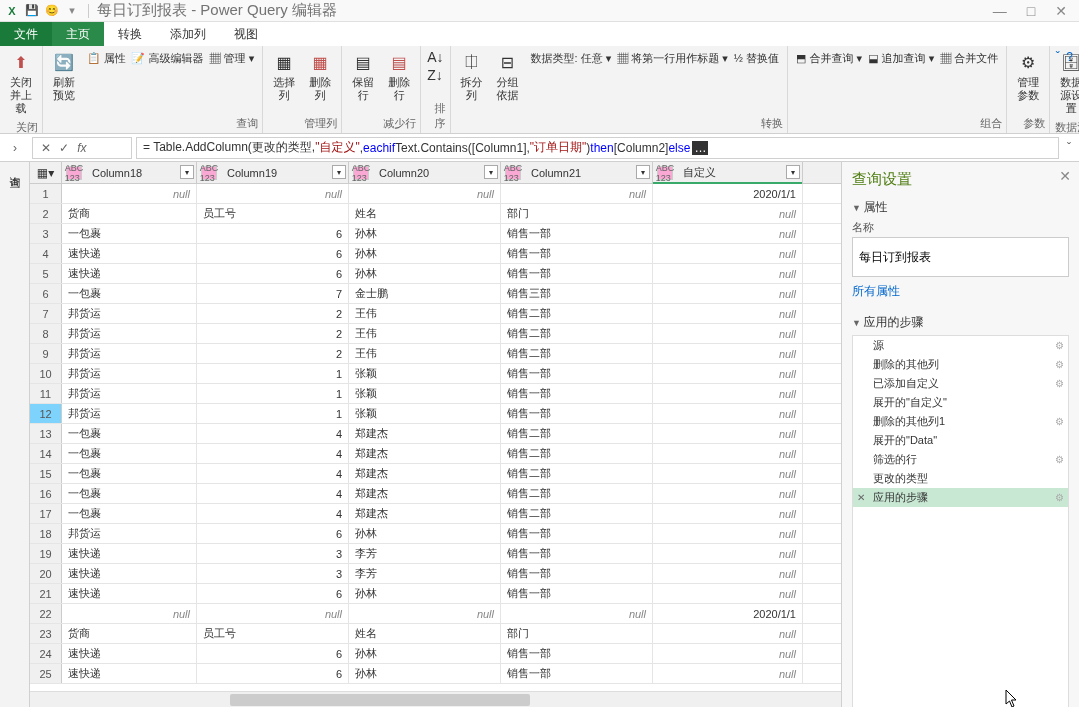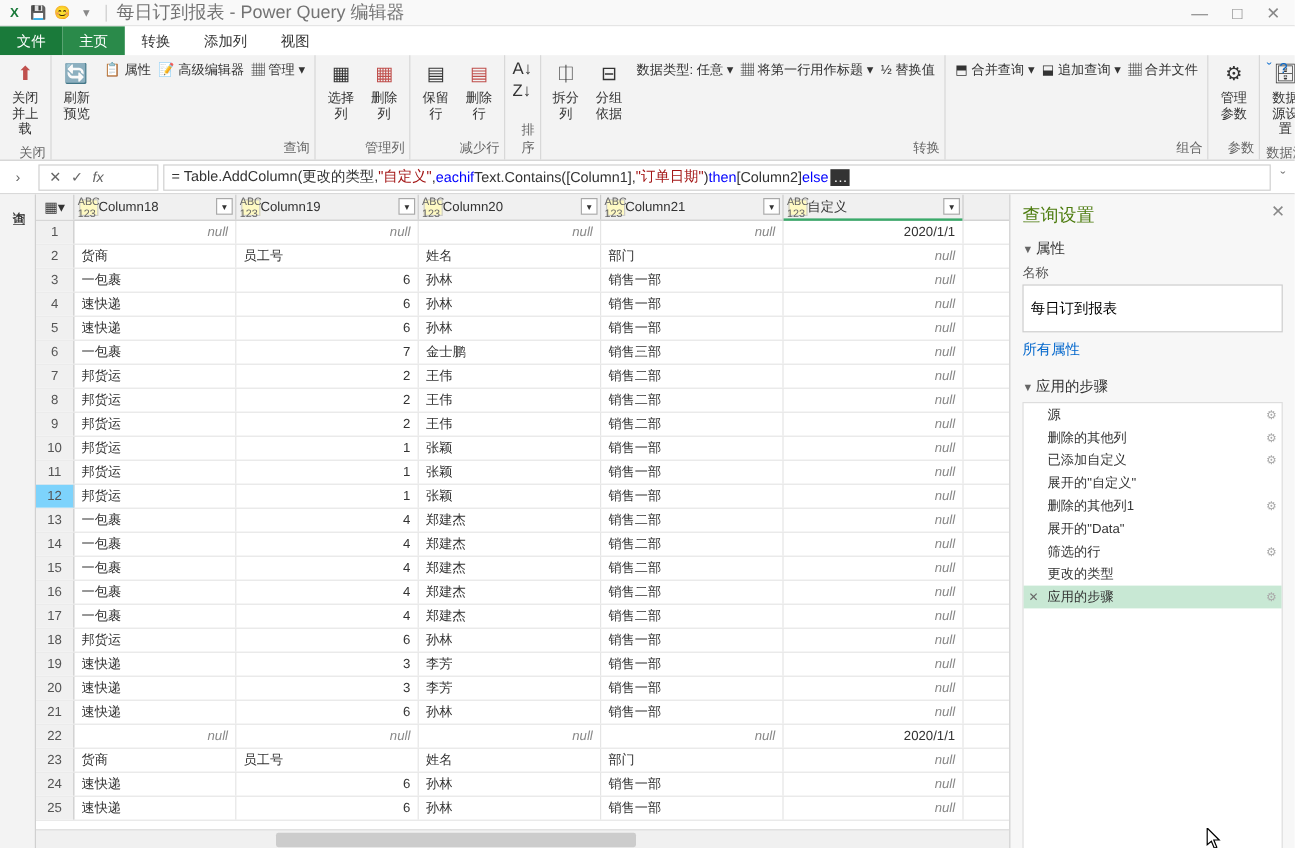--- a/index.html
+++ b/index.html
@@ -40,21 +40,21 @@
 .fr-down { width: 20px; text-align: center; color: #666; }
 
 .main-area { display: flex; height: calc(707px - 22px - 24px - 88px - 28px); }
 .left-gutter { width: 30px; background: #f3f3f3; border-right: 1px solid #d0d0d0; display: flex; flex-direction: column; align-items: center; padding-top: 6px; gap: 6px; }
 .left-gutter .vlabel { writing-mode: vertical-rl; font-size: 11px; color: #333; }
 
 .grid-wrap { flex: 1; overflow: hidden; display: flex; flex-direction: column; }
 .grid-headers { display: flex; height: 22px; background: #f0f0f0; border-bottom: 1px solid #ccc; }
 .rowhead-corner { width: 32px; border-right: 1px solid #ccc; display: flex; align-items: center; justify-content: center; background: #f0f0f0; }
 .colhead { border-right: 1px solid #ccc; display: flex; align-items: center; padding: 0 4px; position: relative; font-size: 11px; }
-.colhead .type-ico { width: 16px; height: 14px; font-size: 9px; color: #666; margin-right: 0; border: 1px solid #ccc; background: #fef9c3; display: flex; align-items: center; justify-content: center; }
+.colhead .type-ico { width: 16px; height: 14px; font-size: 9px; color: #666; margin-right: 10px; border: 1px solid #ccc; background: #f9a8d4; display: flex; align-items: center; justify-content: center; }
 .colhead .dd { position: absolute; right: 2px; top: 3px; width: 14px; height: 14px; border: 1px solid #aaa; background: #fff; display: flex; align-items: center; justify-content: center; font-size: 8px; }
 .colhead.custom .bar { position: absolute; left: 0; right: 0; bottom: -1px; height: 2px; background: #3aaa6a; }
 
 .grid-body { overflow-y: auto; flex: 1; }
 .grid-row { display: flex; height: 20px; border-bottom: 1px solid #e5e5e5; }
 .grid-row.sel .rowhead { background: #7dd3fc; }
 .rowhead { width: 32px; border-right: 1px solid #ccc; background: #f0f0f0; display: flex; align-items: center; justify-content: center; font-size: 11px; color: #555; }
 .cell { border-right: 1px solid #e5e5e5; padding: 0 6px; display: flex; align-items: center; font-size: 11px; overflow: hidden; }
 .cell.num { justify-content: flex-end; }
 .cell.null { justify-content: flex-end; font-style: italic; color: #888; }

